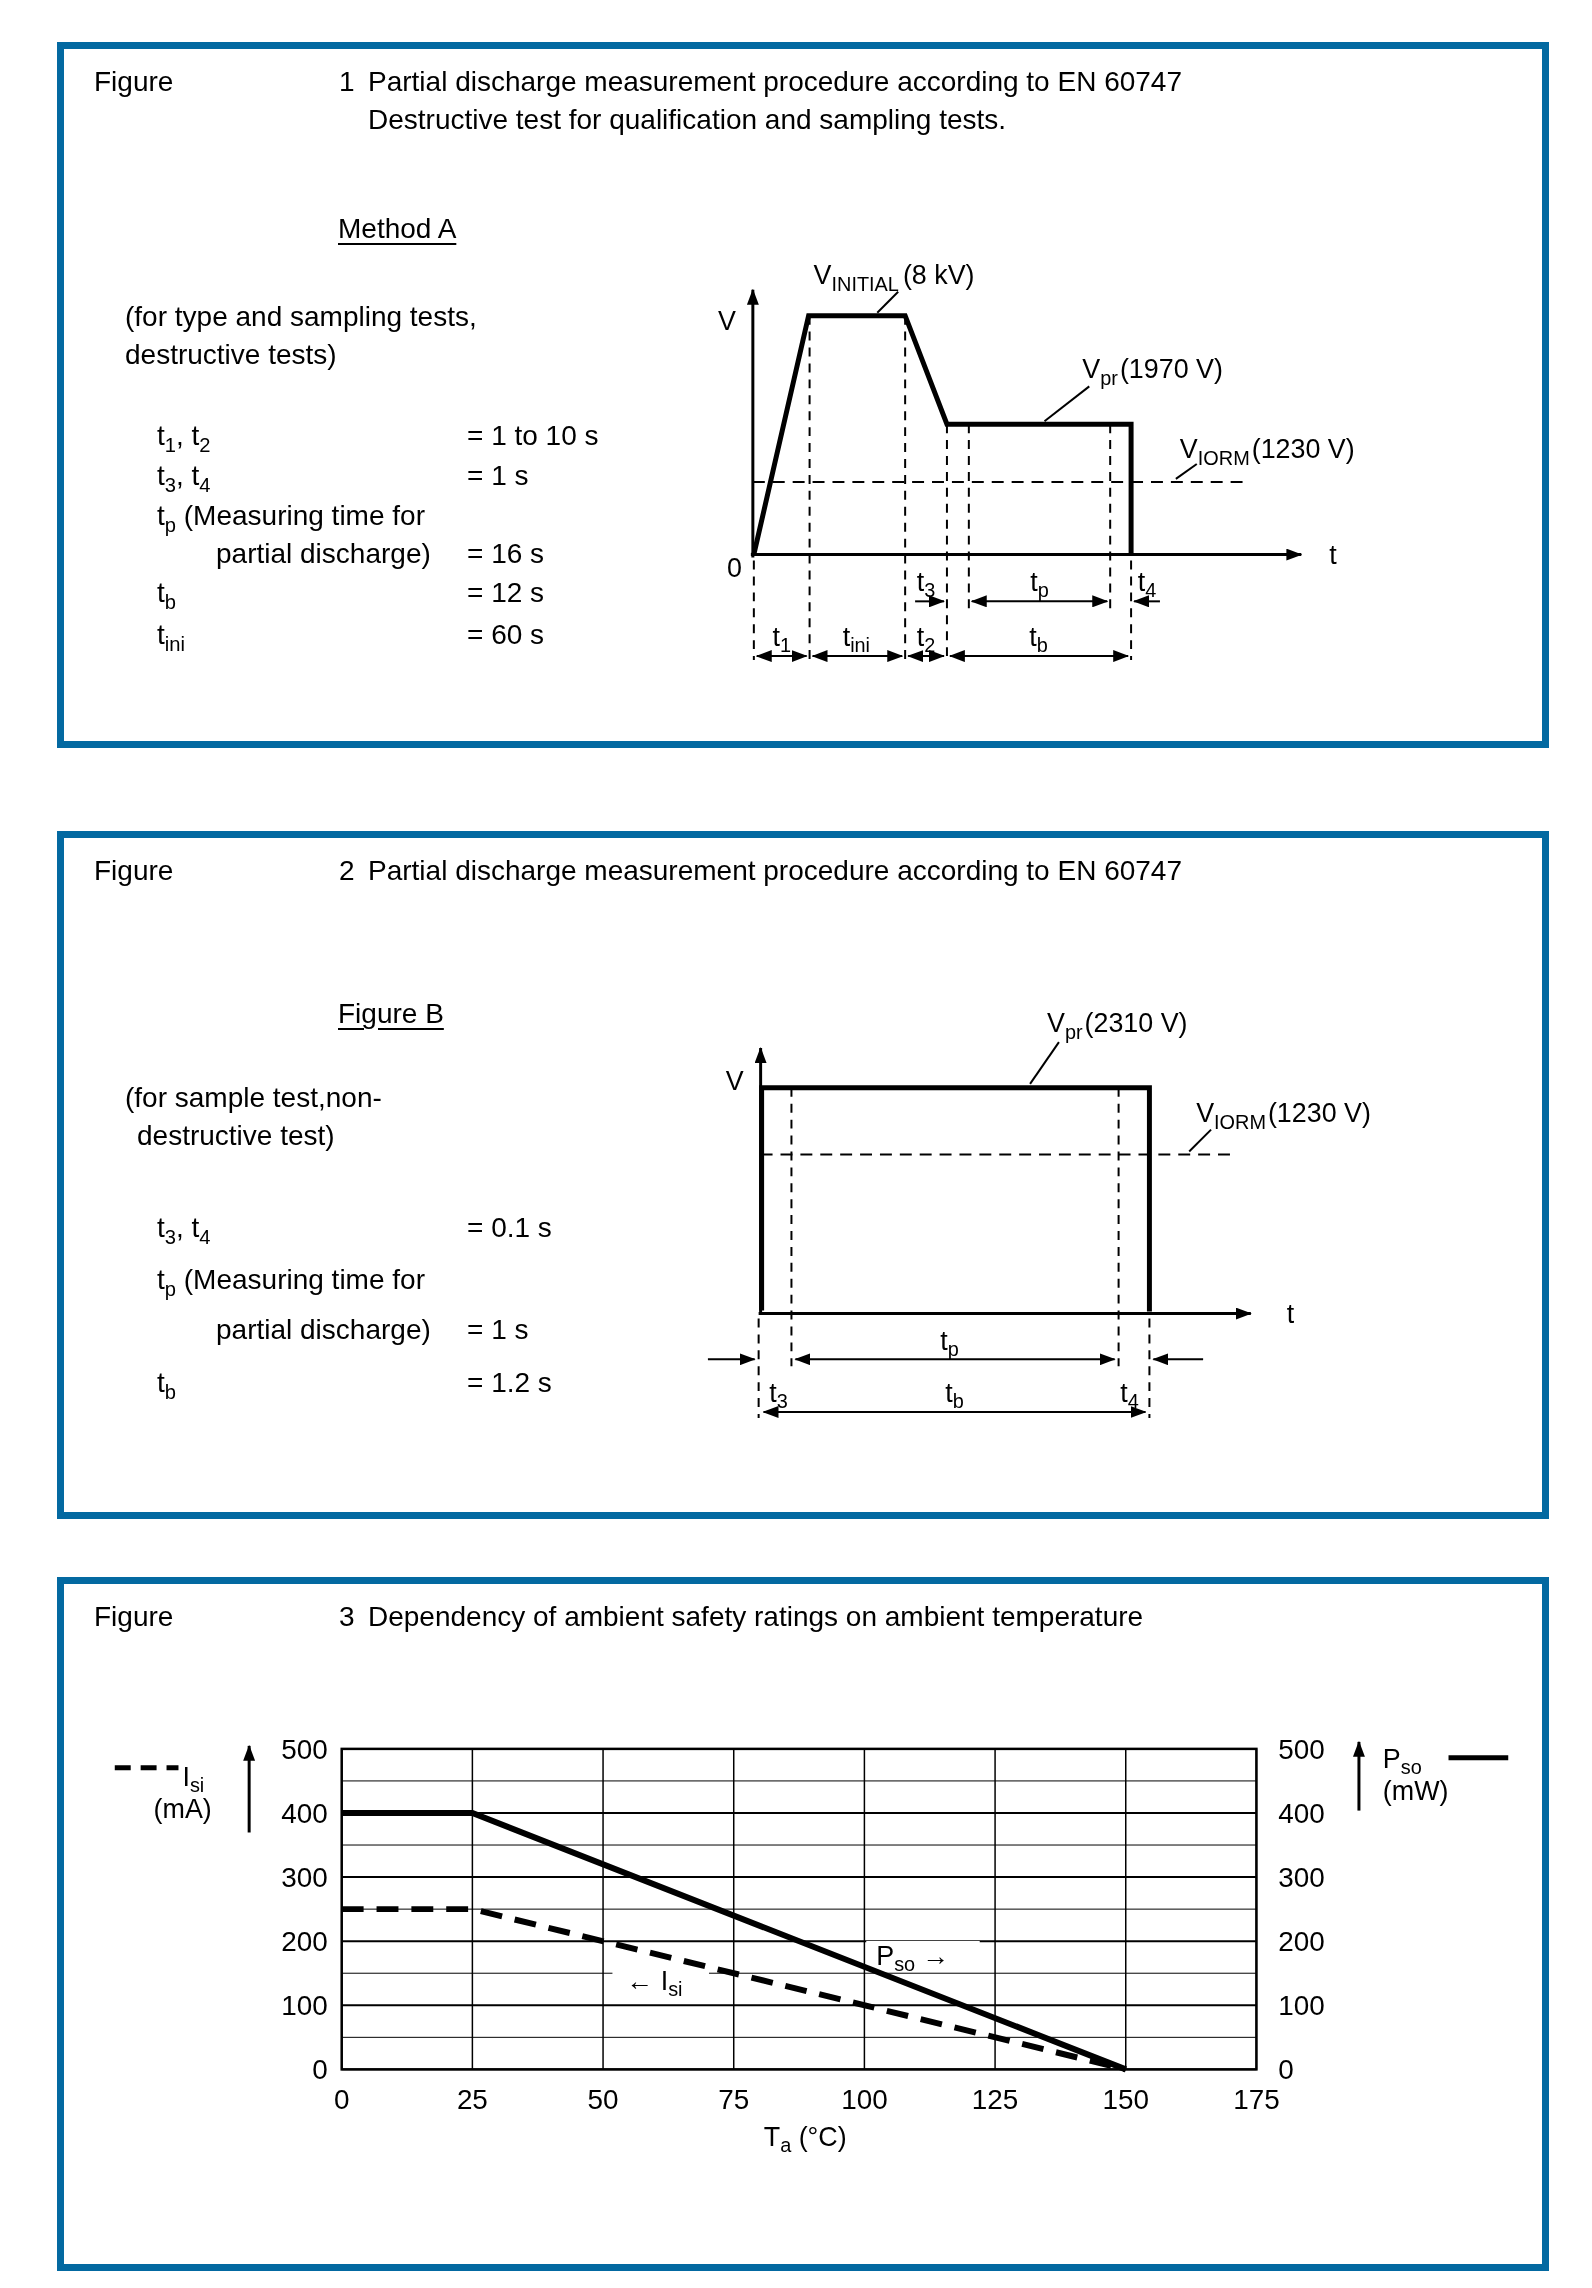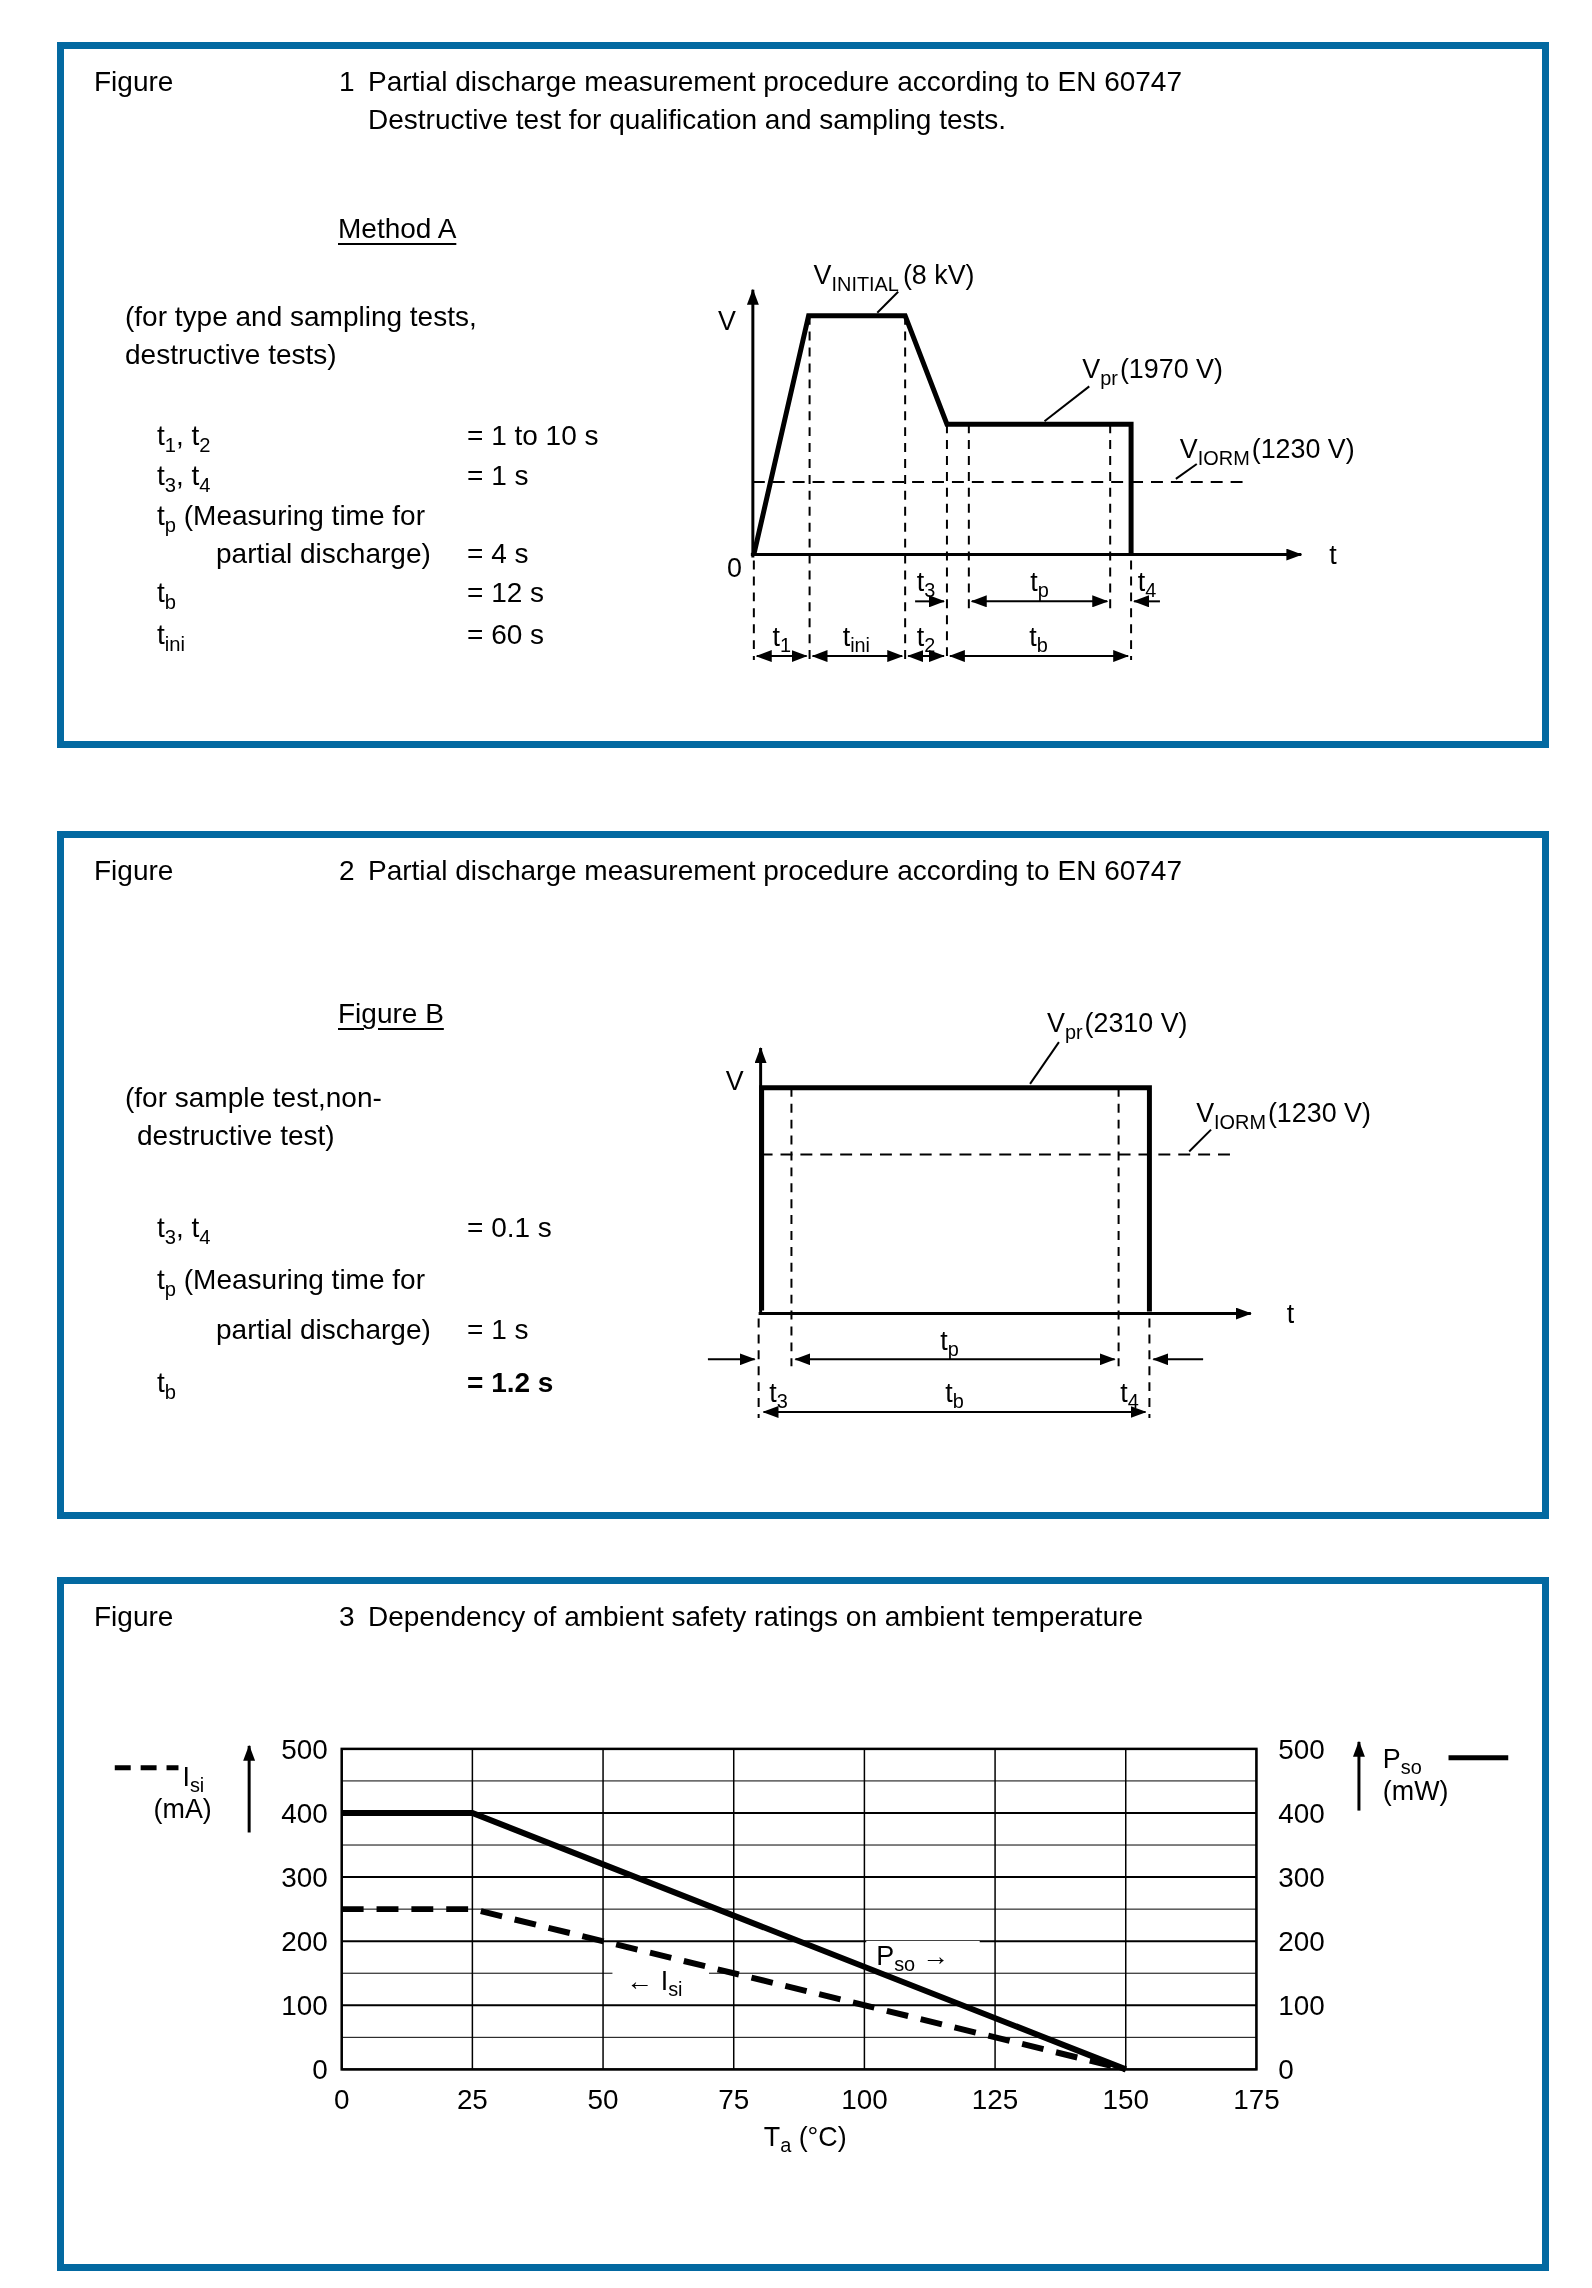--- a/index.html
+++ b/index.html
@@ -41,21 +41,21 @@
     </div>
     <div class="t prow" style="left:0;top:410px;width:100%;">
       <span class="pname" style="left:61px;"><span>t</span><sub>3</sub><span>, t</span><sub>4</sub></span>
       <span class="pval" style="left:403px;">= 1 s</span>
     </div>
     <div class="t prow" style="left:0;top:450px;width:100%;">
       <span class="pname" style="left:61px;"><span>t</span><sub>p</sub><span> (Measuring time for</span></span>
     </div>
     <div class="t prow" style="left:0;top:488px;width:100%;">
       <span class="pname" style="left:120px;"><span>partial discharge)</span></span>
-      <span class="pval" style="left:403px;">= 4 s</span>
+      <span class="pval" style="left:403px;">= 16 s</span>
     </div>
     <div class="t prow" style="left:0;top:527px;width:100%;">
       <span class="pname" style="left:61px;"><span>t</span><sub>b</sub></span>
       <span class="pval" style="left:403px;">= 12 s</span>
     </div>
     <div class="t prow" style="left:0;top:569px;width:100%;">
       <span class="pname" style="left:61px;"><span>t</span><sub>ini</sub></span>
       <span class="pval" style="left:403px;">= 60 s</span>
     </div>
 
@@ -124,21 +124,21 @@
     </div>
     <div class="t prow" style="left:0;top:425px;width:100%;">
       <span class="pname" style="left:61px;"><span>t</span><sub>p</sub><span> (Measuring time for</span></span>
     </div>
     <div class="t prow" style="left:0;top:475px;width:100%;">
       <span class="pname" style="left:120px;"><span>partial discharge)</span></span>
       <span class="pval" style="left:403px;">= 1 s</span>
     </div>
     <div class="t prow" style="left:0;top:528px;width:100%;">
       <span class="pname" style="left:61px;"><span>t</span><sub>b</sub></span>
-      <span class="pval" style="left:403px;font-weight:bold;">= 1.2 s</span>
+      <span class="pval" style="left:403px;">= 1.2 s</span>
     </div>
 
     <svg style="left:630px;top:164px;" width="706" height="468" viewBox="0 0 710 470">
       <defs>
         <marker id="arr2" markerUnits="userSpaceOnUse" markerWidth="16" markerHeight="12" refX="15" refY="6" orient="auto-start-reverse">
           <path d="M0,0 L16,6 L0,12 z" fill="#000"></path>
         </marker>
       </defs>
       <line class="hair" style="stroke-width:3" x1="67" y1="313" x2="67" y2="46" marker-end="url(#arr2)"></line>
       <line class="hair" style="stroke-width:3" x1="65" y1="313" x2="560" y2="313" marker-end="url(#arr2)"></line>

